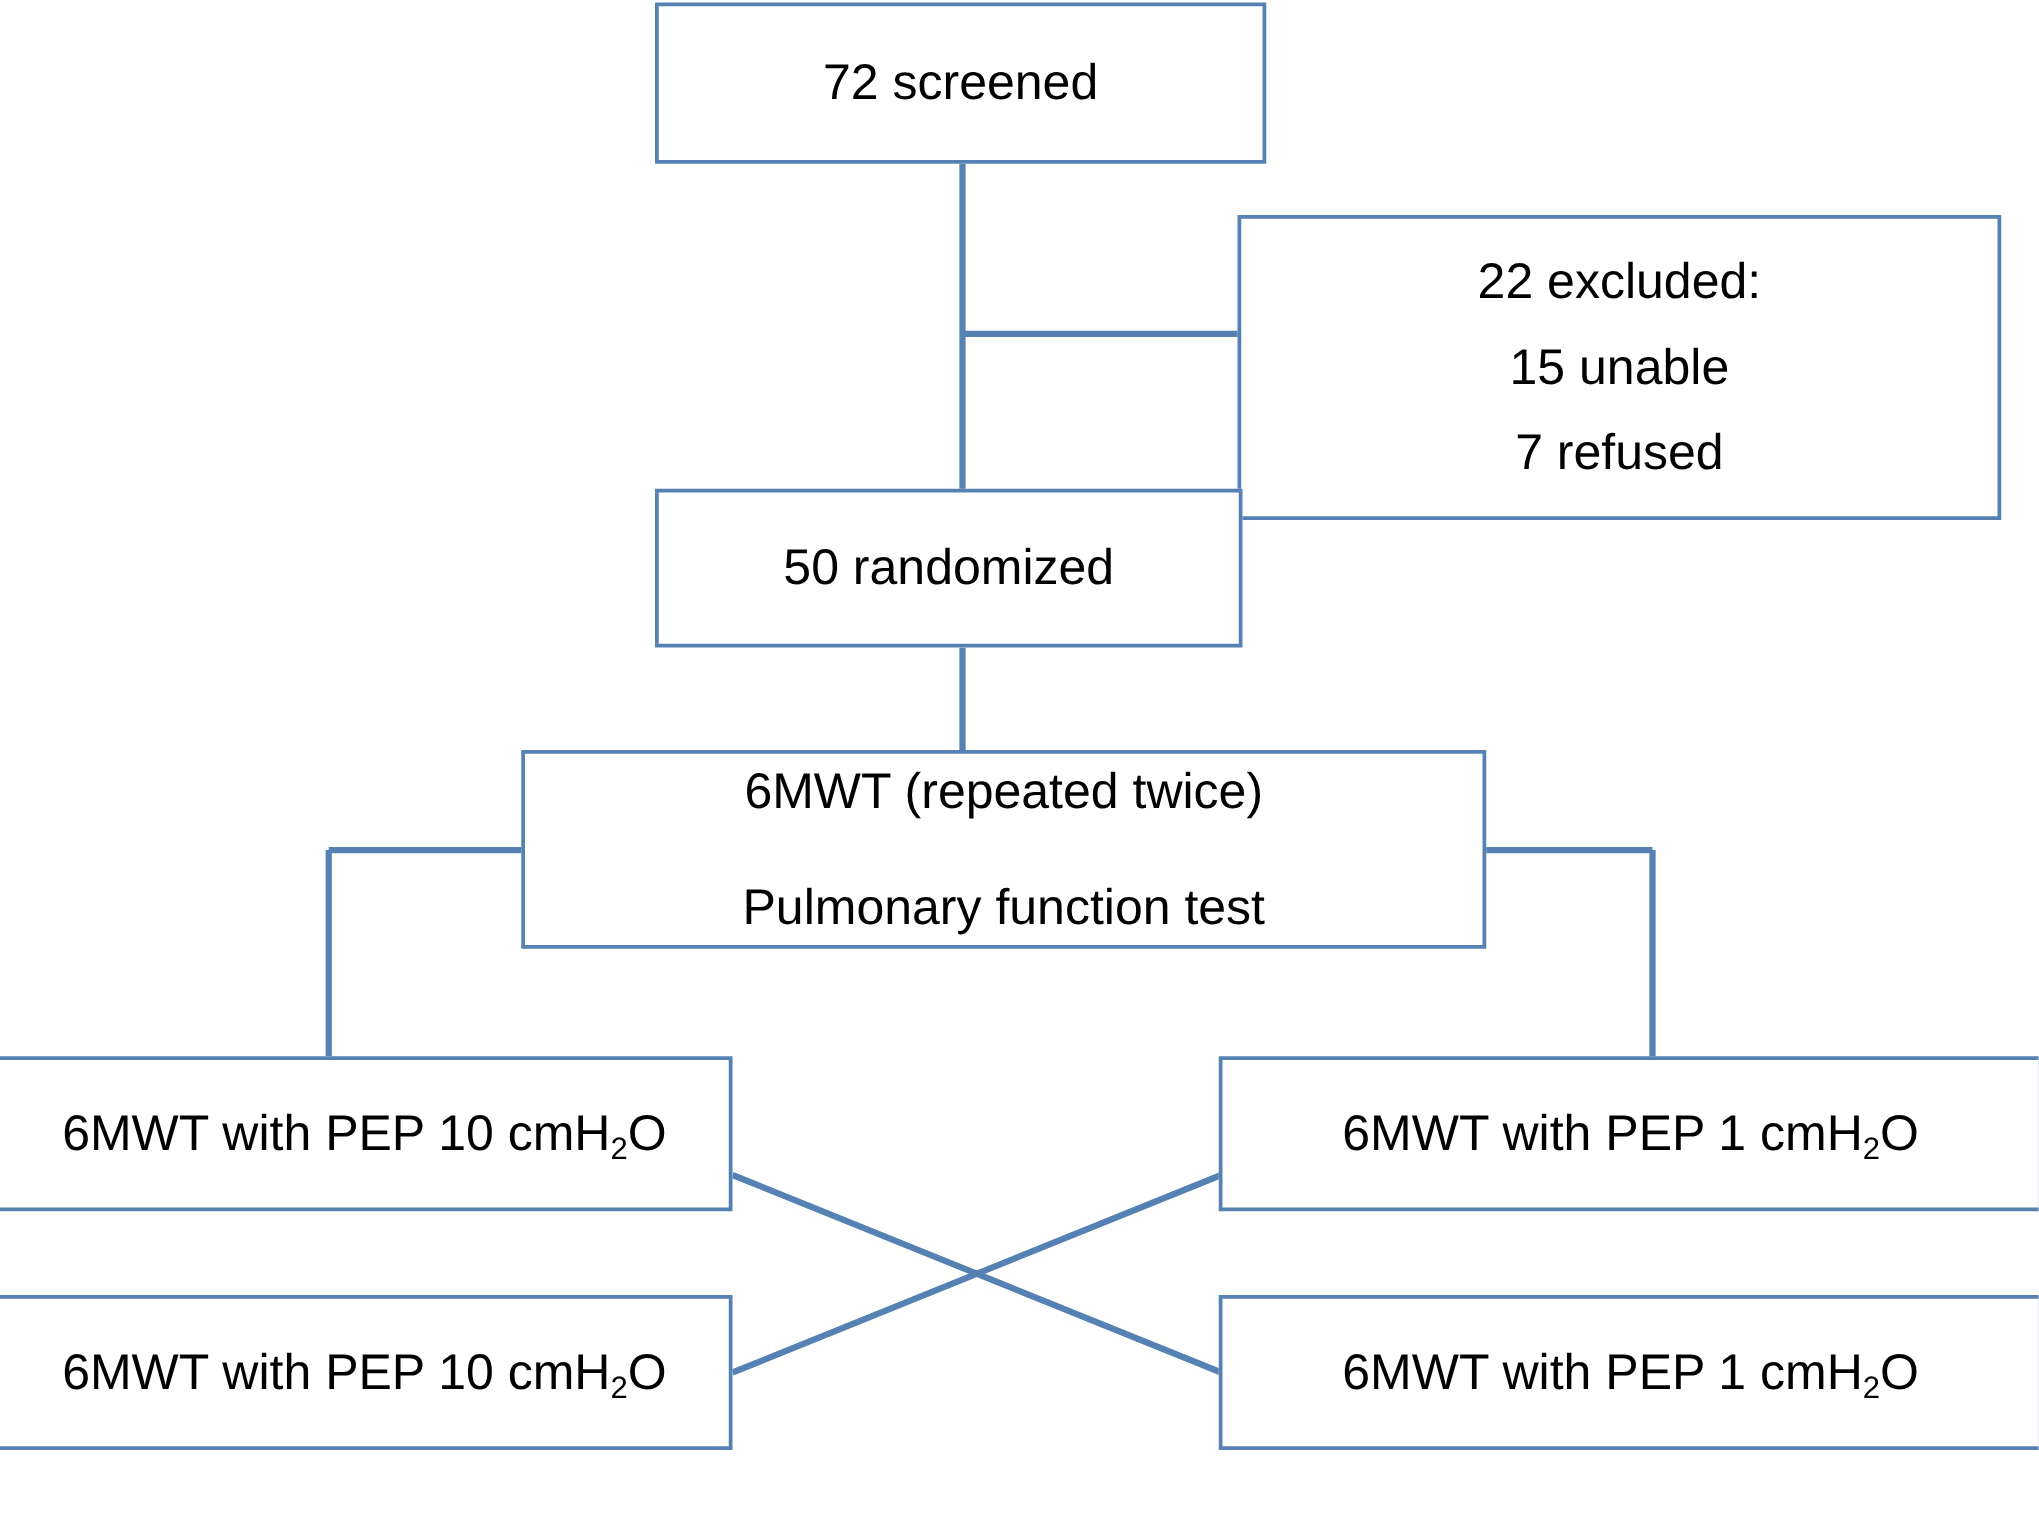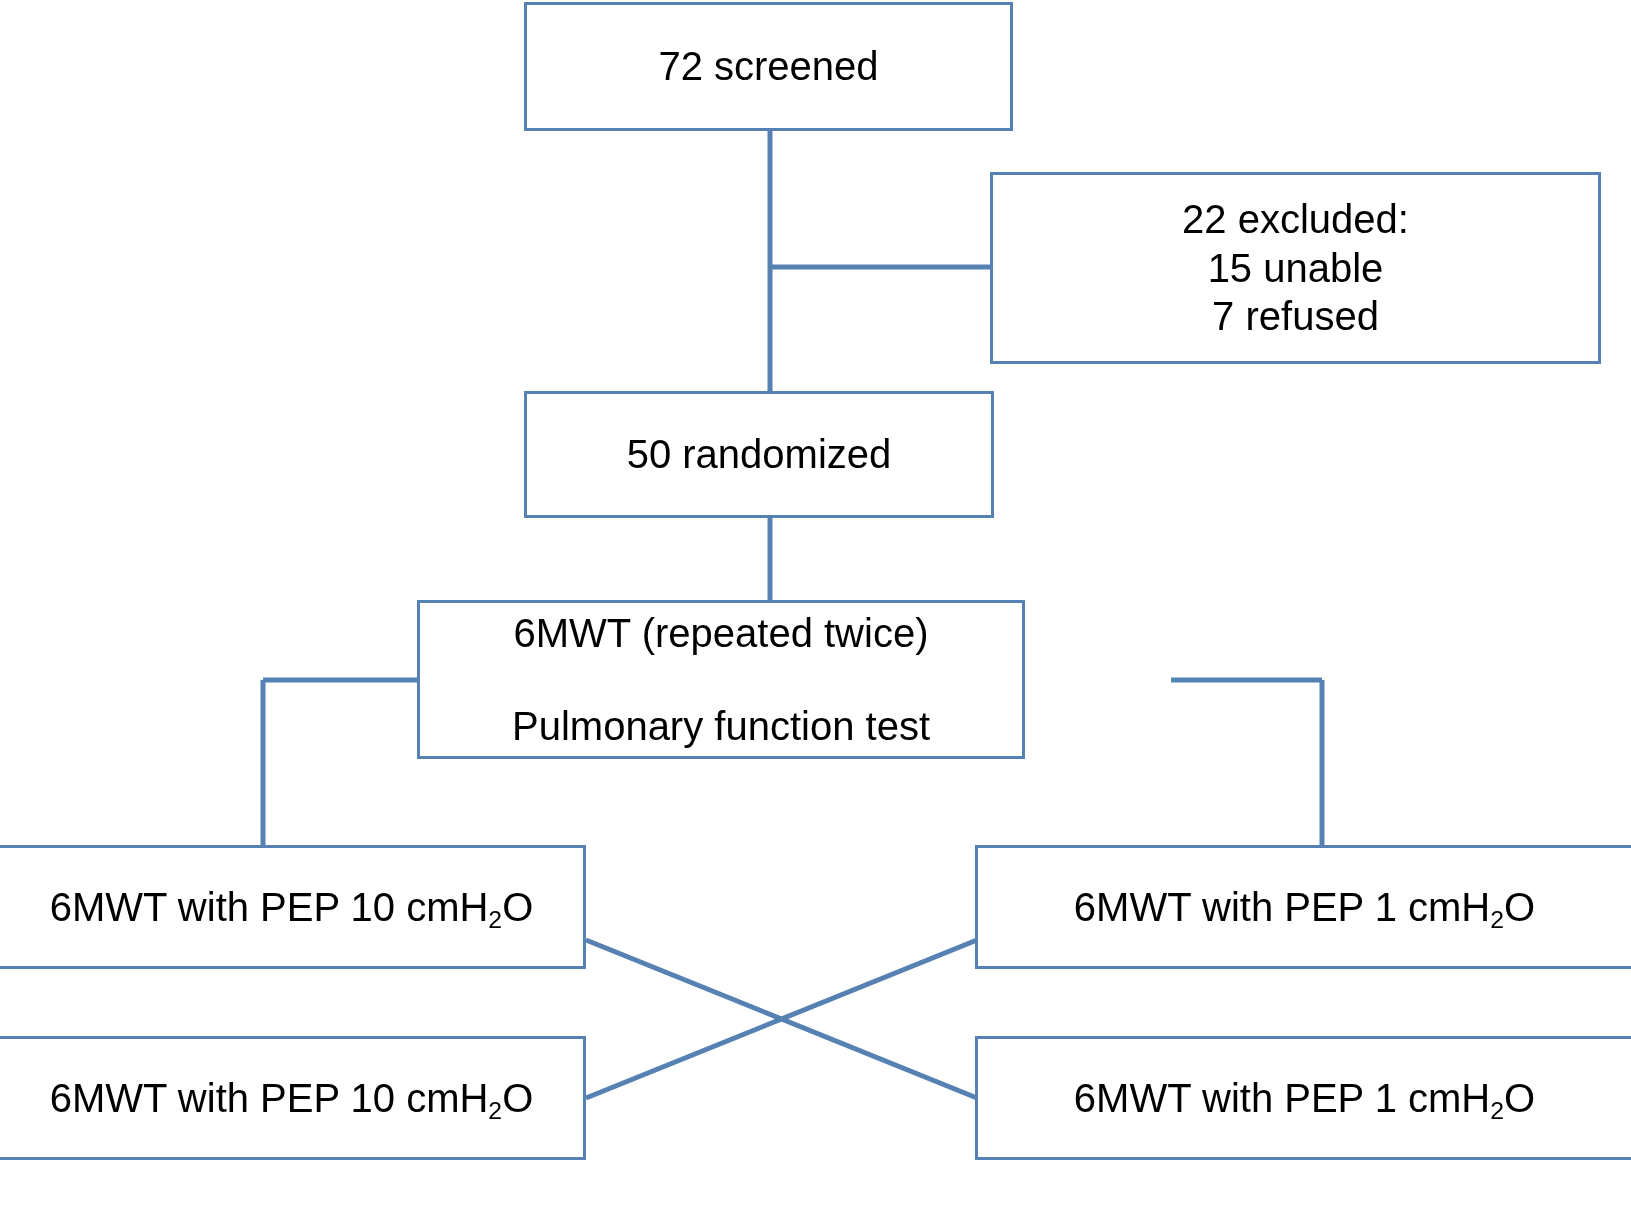--- a/index.html
+++ b/index.html
@@ -40,36 +40,36 @@
     font-family: "Liberation Sans", sans-serif;
     font-size: 40px;
     line-height: 1.22;
     z-index: 2;
   }
   .node .line {
     display: block;
     white-space: nowrap;
   }
   .node.multiline-tight .line + .line {
-    margin-top: 0;
+    margin-top: 20px;
   }
   .node.spaced .line + .line {
     margin-top: 44px;
   }
   .node sub {
     font-size: 0.62em;
     vertical-align: -0.30em;
     line-height: 0;
   }
 
   
   #node-screened   { left: 524px;  top: 2px;    width: 489px; height: 129px; }
-  #node-excluded   { left: 990px;  top: 172px;  width: 611px; height: 192px; }
+  #node-excluded   { left: 990px;  top: 172px;  width: 611px; height: 244px; }
   #node-randomized { left: 524px;  top: 391px;  width: 470px; height: 127px; }
-  #node-baseline   { left: 417px;  top: 600px;  width: 608px; height: 159px; }
+  #node-baseline   { left: 417px;  top: 600px;  width: 772px; height: 159px; }
   #node-pep10-a    { left: -3px;   top: 845px;  width: 589px; height: 124px; }
   #node-pep1-a     { left: 975px;  top: 845px;  width: 659px; height: 124px; }
   #node-pep10-b    { left: -3px;   top: 1036px; width: 589px; height: 124px; }
   #node-pep1-b     { left: 975px;  top: 1036px; width: 659px; height: 124px; }
 </style>
 </head>
 <body>
 
 <div id="flow-root">
 

